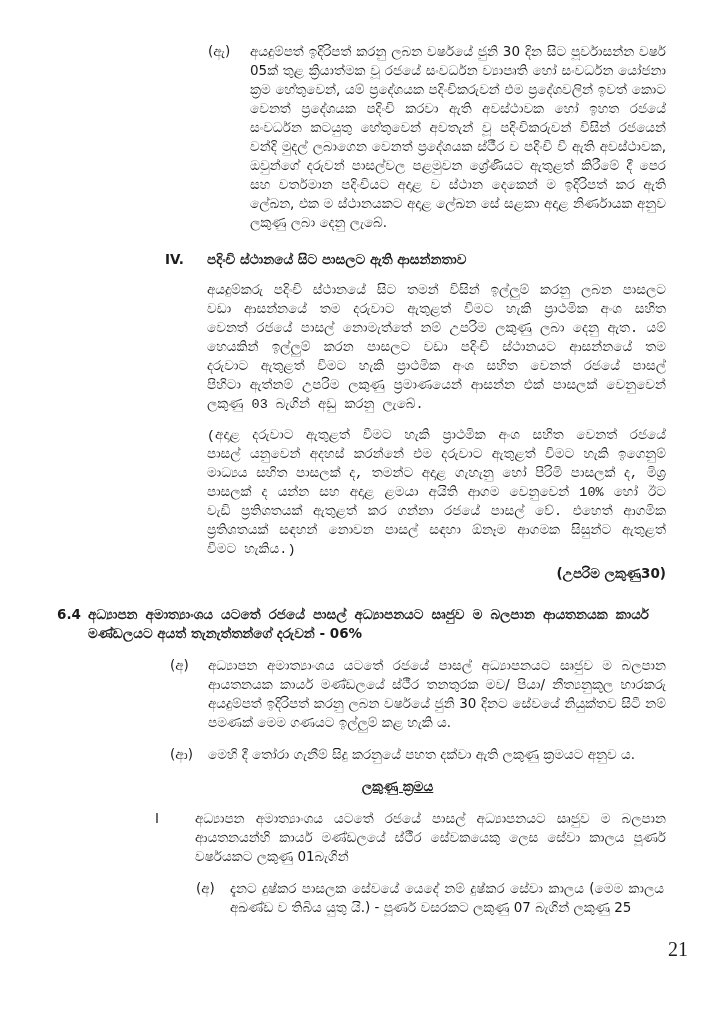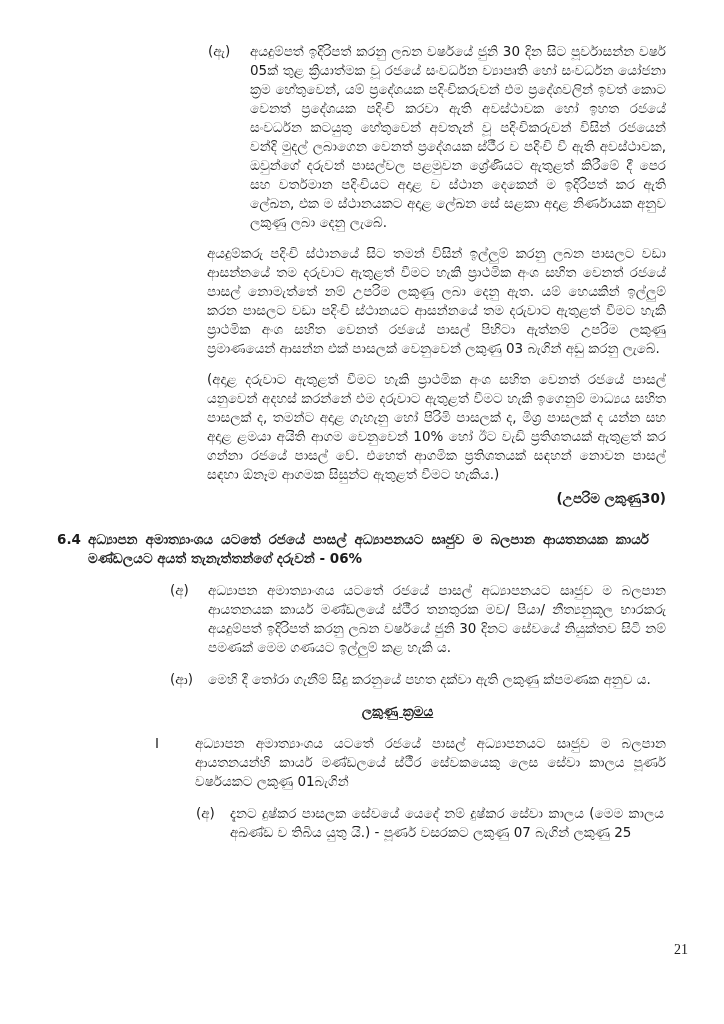--- a/index.html
+++ b/index.html
@@ -21,21 +21,21 @@
   .just { text-align: justify; text-justify: inter-word; }
   .bold { font-weight: bold; }
 
   
   .blockA { margin: 0 58px 0 208px; }
   .blockA .lbl { flex: 0 0 42px; }
 
   .iv-head { margin: 18px 58px 0 165px; }
   .iv-head .lbl { flex: 0 0 42px; }
 
-  .iv-para { margin: 12px 58px 0 207px; }
+  .iv-para { margin: 12px 58px 0 207px; font-family: Liberation Mono, monospace; }
 
   .marks-right { margin: 5px 58px 0 0; text-align: right; padding-left: 27px; }
 
   .s64-head { margin: 22px 75px 0 57px; }
   .s64-head .lbl { flex: 0 0 31px; }
 
   .sub-item { margin: 13px 58px 0 170px; }
   .sub-item .lbl { flex: 0 0 38px; }
 
   .marks-center { margin: 13px 79px 0 150px; text-align: center; text-decoration: underline; }
@@ -44,53 +44,57 @@
   .roman-item .lbl { flex: 0 0 40px; }
 
   .sub2-item { margin: 13px 60px 0 196px; }
   .sub2-item .lbl { flex: 0 0 34px; }
 
   .page-number {
     position: absolute;
     top: 940px;
     right: 36px;
     font-family: "Liberation Serif", "DejaVu Serif", serif;
-    font-size: 14px;
+    font-size: 20px;
   }
 </style>
 </head>
 <body>
 
 <div class="page">
 
   <div class="row blockA">
     <div class="lbl">(ඇ)</div>
     <div class="just">අයදුම්පත් ඉදිරිපත් කරනු ලබන වර්ෂයේ ජුනි 30 දින සිට පූර්වාසන්න වර්ෂ 05ක් තුළ ක්‍රියාත්මක වූ රජයේ සංවර්ධන ව්‍යාපෘති හෝ සංවර්ධන යෝජනා ක්‍රම හේතුවෙන්, යම් ප්‍රදේශයක පදිංචිකරුවන් එම ප්‍රදේශවලින් ඉවත් කොට වෙනත් ප්‍රදේශයක පදිංචි කරවා ඇති අවස්ථාවක හෝ ඉහත රජයේ සංවර්ධන කටයුතු හේතුවෙන් අවතැන් වූ පදිංචිකරුවන් විසින් රජයෙන් වන්දි මුදල් ලබාගෙන වෙනත් ප්‍රදේශයක ස්ථීර ව පදිංචි වී ඇති අවස්ථාවක, ඔවුන්ගේ දරුවන් පාසල්වල පළමුවන ශ්‍රේණියට ඇතුළත් කිරීමේ දී පෙර සහ වර්තමාන පදිංචියට අදාළ ව ස්ථාන දෙකෙන් ම ඉදිරිපත් කර ඇති ලේඛන, එක ම ස්ථානයකට අදාළ ලේඛන සේ සළකා අදාළ නිර්ණායක අනුව ලකුණු ලබා දෙනු ලැබේ.</div>
   </div>
 
+  <div class="row iv-head bold">
+    <div class="lbl">IV.</div>
+    <div>පදිංචි ස්ථානයේ සිට පාසලට ඇති ආසන්නතාව</div>
+  </div>
 
   <div class="iv-para just">අයදුම්කරු පදිංචි ස්ථානයේ සිට තමන් විසින් ඉල්ලුම් කරනු ලබන පාසලට වඩා ආසන්නයේ තම දරුවාට ඇතුළත් වීමට හැකි ප්‍රාථමික අංශ සහිත වෙනත් රජයේ පාසල් නොමැත්තේ නම් උපරිම ලකුණු ලබා දෙනු ඇත. යම් හෙයකින් ඉල්ලුම් කරන පාසලට වඩා පදිංචි ස්ථානයට ආසන්නයේ තම දරුවාට ඇතුළත් වීමට හැකි ප්‍රාථමික අංශ සහිත වෙනත් රජයේ පාසල් පිහිටා ඇත්නම් උපරිම ලකුණු ප්‍රමාණයෙන් ආසන්න එක් පාසලක් වෙනුවෙන් ලකුණු 03 බැගින් අඩු කරනු ලැබේ.</div>
 
   <div class="iv-para just">(අදාළ දරුවාට ඇතුළත් වීමට හැකි ප්‍රාථමික අංශ සහිත වෙනත් රජයේ පාසල් යනුවෙන් අදහස් කරන්නේ එම දරුවාට ඇතුළත් වීමට හැකි ඉගෙනුම් මාධ්‍යය සහිත පාසලක් ද, තමන්ට අදාළ ගැහැනු හෝ පිරිමි පාසලක් ද, මිශ්‍ර පාසලක් ද යන්න සහ අදාළ ළමයා අයිති ආගම වෙනුවෙන් 10% හෝ ඊට වැඩි ප්‍රතිශතයක් ඇතුළත් කර ගන්නා රජයේ පාසල් වේ. එහෙත් ආගමික ප්‍රතිශතයක් සඳහන් නොවන පාසල් සඳහා ඕනෑම ආගමක සිසුන්ට ඇතුළත් වීමට හැකිය.)</div>
 
   <div class="marks-right bold">(උපරිම ලකුණු30)</div>
 
   <div class="row s64-head bold">
     <div class="lbl">6.4</div>
     <div class="just">අධ්‍යාපන අමාත්‍යාංශය යටතේ රජයේ පාසල් අධ්‍යාපනයට සෘජුව ම බලපාන ආයතනයක කාර්ය මණ්ඩලයට අයත් තැනැත්තන්ගේ දරුවන් - 06%</div>
   </div>
 
   <div class="row sub-item">
     <div class="lbl">(අ)</div>
     <div class="just">අධ්‍යාපන අමාත්‍යාංශය යටතේ රජයේ පාසල් අධ්‍යාපනයට සෘජුව ම බලපාන ආයතනයක කාර්ය මණ්ඩලයේ ස්ථීර තනතුරක මව/ පියා/ නීත්‍යනුකූල භාරකරු අයදුම්පත් ඉදිරිපත් කරනු ලබන වර්ෂයේ ජුනි 30 දිනට සේවයේ නියුක්තව සිටී නම් පමණක් මෙම ගණයට ඉල්ලුම් කළ හැකි ය.</div>
   </div>
 
   <div class="row sub-item">
     <div class="lbl">(ආ)</div>
-    <div class="just">මෙහි දී තෝරා ගැනීම් සිදු කරනුයේ පහත දක්වා ඇති ලකුණු ක්‍පමණක අනුව ය.</div>
+    <div class="just">මෙහි දී තෝරා ගැනීම් සිදු කරනුයේ පහත දක්වා ඇති ලකුණු ක්‍රමයට අනුව ය.</div>
   </div>
 
   <div class="marks-center bold">ලකුණු ක්‍රමය</div>
 
   <div class="row roman-item">
     <div class="lbl">I</div>
     <div class="just">අධ්‍යාපන අමාත්‍යාංශය යටතේ රජයේ පාසල් අධ්‍යාපනයට සෘජුව ම බලපාන ආයතනයන්හි කාර්ය මණ්ඩලයේ ස්ථීර සේවකයෙකු ලෙස සේවා කාලය පූර්ණ වර්ෂයකට ලකුණු 01බැගින්</div>
   </div>
 
 

